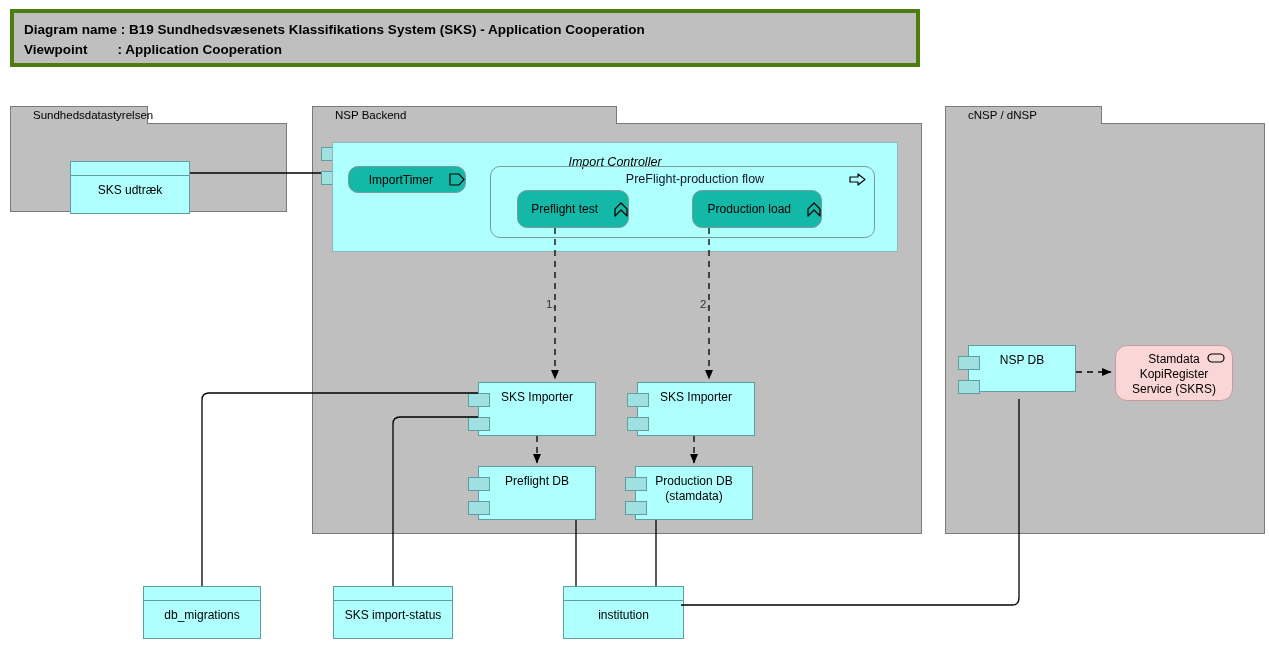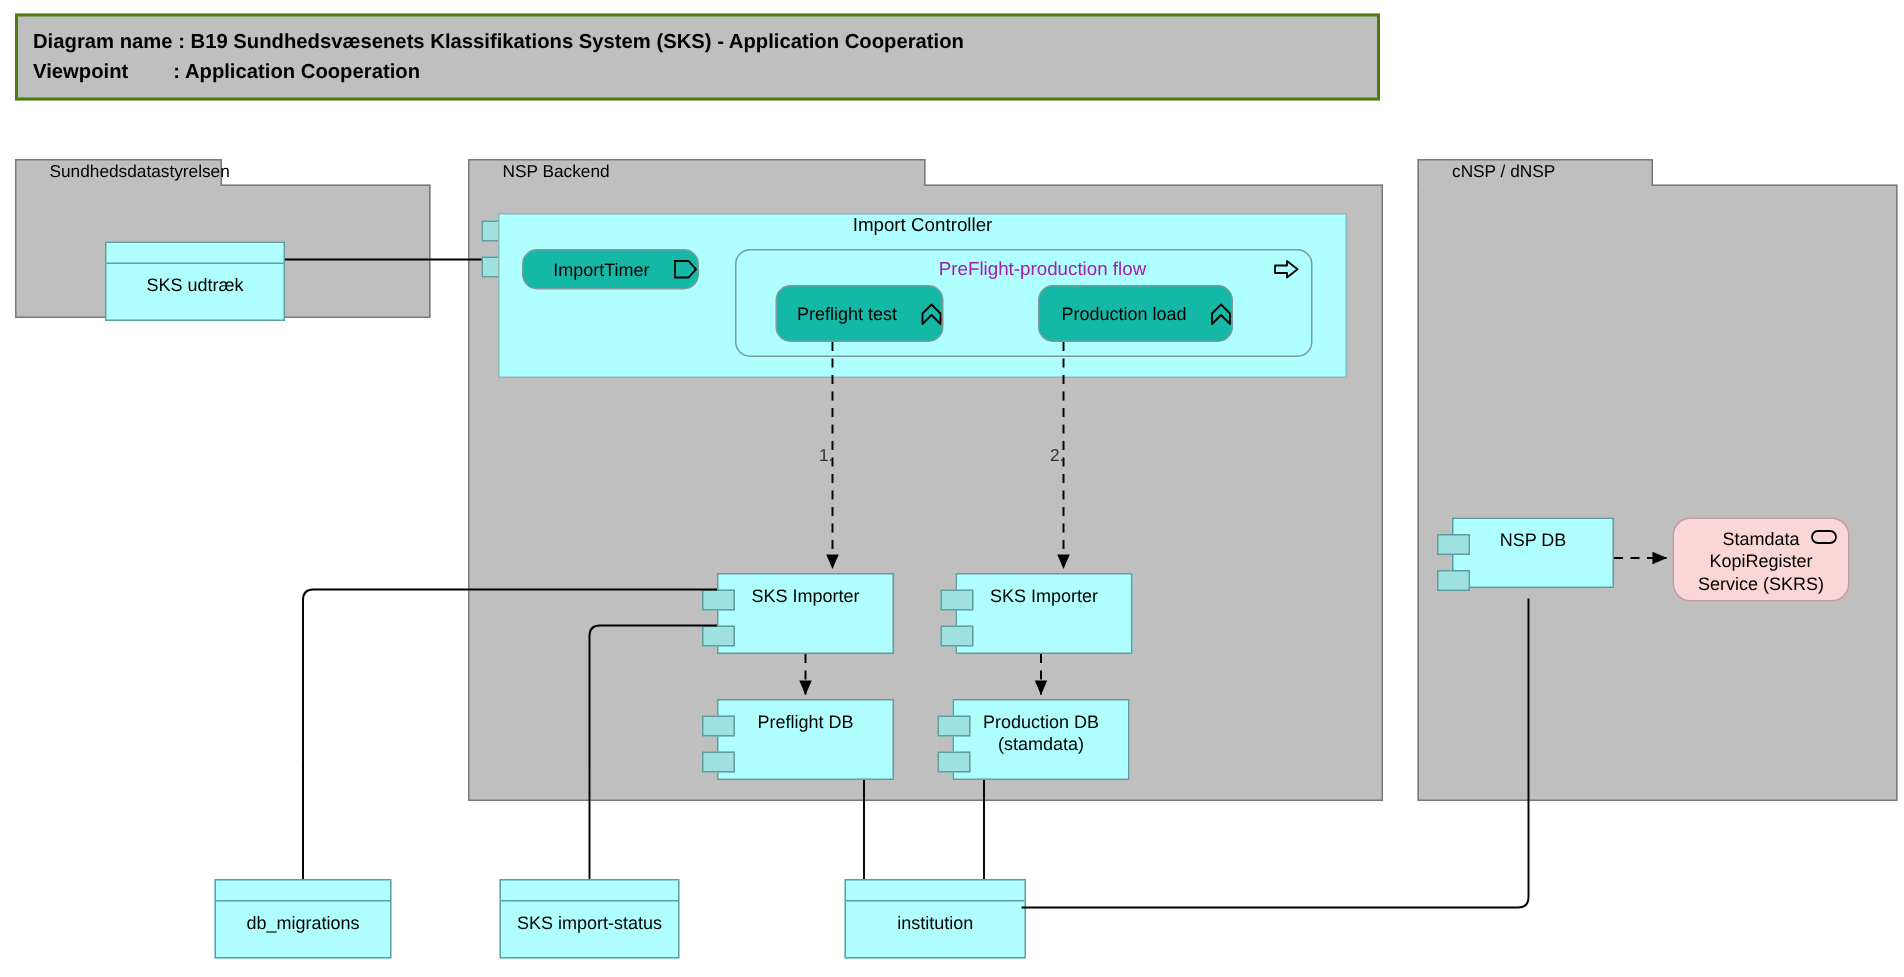--- a/index.html
+++ b/index.html
@@ -16,21 +16,21 @@
   }
 
   
   .title-banner {
     position: absolute;
     left: 10px;
     top: 9px;
     width: 910px;
     height: 58px;
     background: #bfbfbf;
-    border: 2px solid #4d7c0f;
+    border: 4px solid #4d7c0f;
     box-sizing: border-box;
     padding: 7px 0 0 10px;
   }
   .title-row {
     font-size: 13.5px;
     font-weight: bold;
     color: #000;
     line-height: 20px;
     white-space: pre;
   }
@@ -118,30 +118,30 @@
 
   .big-component {
     position: absolute;
     background: #b0ffff;
     border: 1px solid #8fb7b7;
     box-sizing: border-box;
     font-size: 12.5px;
     color: #000;
     text-align: center;
   }
-  .big-component > .caption { padding-top: 0; }
+  .big-component > .caption { padding-top: 12px; font-style: italic; }
 
   .subgroup {
     position: absolute;
     background: transparent;
     border: 1px solid #7d9a9a;
     border-radius: 10px;
     box-sizing: border-box;
     font-size: 12.5px;
-    color: #a21caf;
+    color: #0f172a;
     text-align: center;
     padding-left: 25px;
   }
   .subgroup > .caption { padding-top: 5px; }
 
   .leaf {
     position: absolute;
     background: #14b8a6;
     border: 1px solid #7d9a9a;
     border-radius: 10px;

